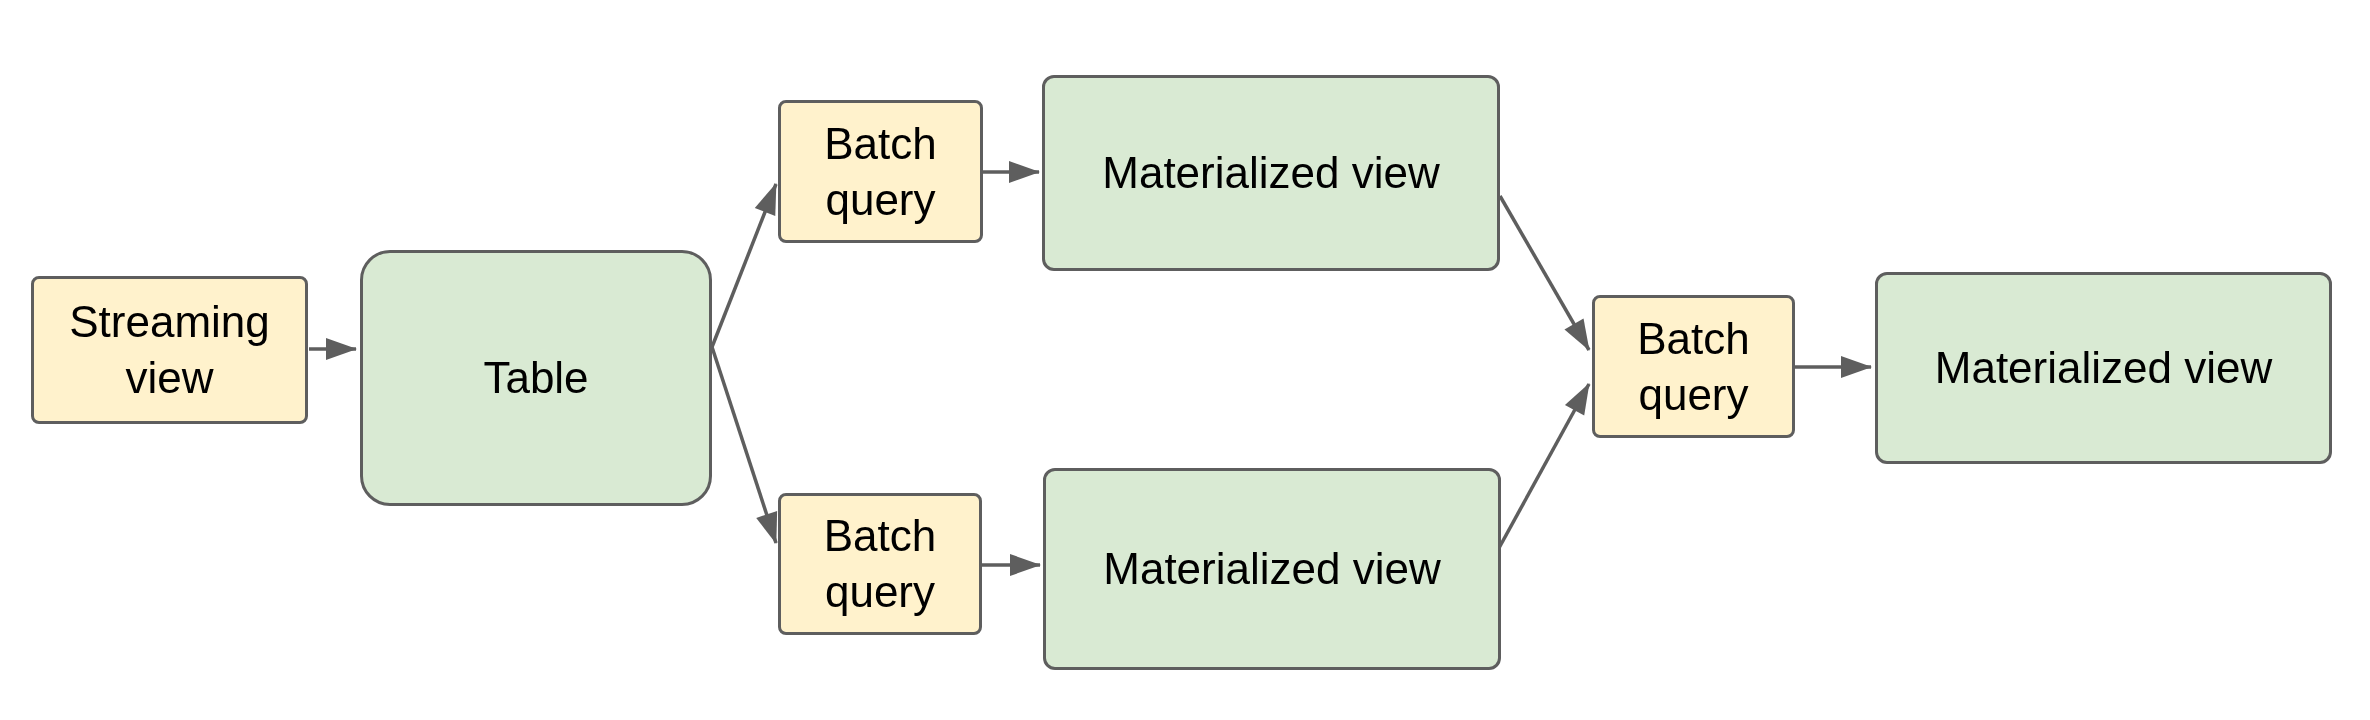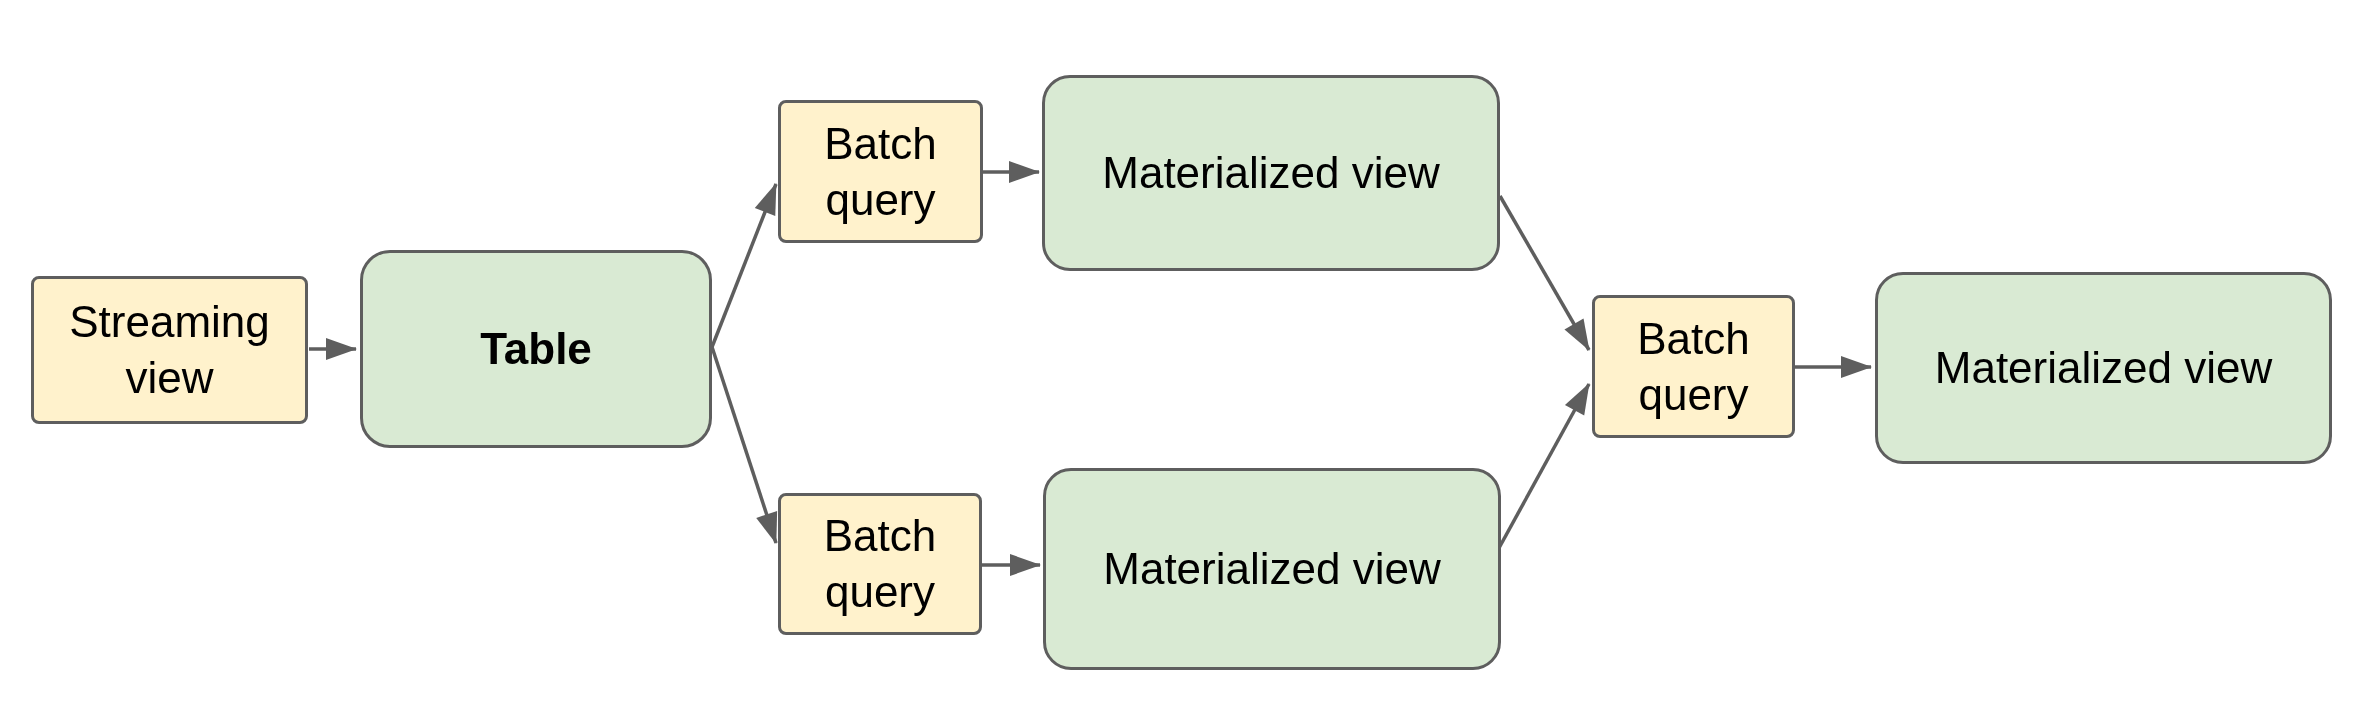--- a/index.html
+++ b/index.html
@@ -35,25 +35,25 @@
     color: var(--text, #000000);
     border: 3.5px solid var(--border, #5e5e5e);
     padding: 4px 8px;
   }
   .node.query {
     background: var(--query_fill, #fff2cc);
     border-radius: 8px;
   }
   .node.entity {
     background: var(--entity_fill, #d9ead3);
-    border-radius: 28px;
+    border-radius: 12px;
   }
   
   #node-streaming-query     { left: 31px;   top: 276px; width: 277px; height: 148px; }
-  #node-table               { left: 360px;  top: 250px; width: 352px; height: 198px; border-radius: 30px; font-weight: bold; }
+  #node-table               { left: 360px;  top: 250px; width: 352px; height: 256px; border-radius: 30px; }
   #node-batch-query-top     { left: 778px;  top: 100px; width: 205px; height: 143px; }
   #node-mv-top              { left: 1042px; top: 75px;  width: 458px; height: 196px; }
   #node-batch-query-bottom  { left: 778px;  top: 493px; width: 204px; height: 142px; }
   #node-mv-bottom           { left: 1043px; top: 468px; width: 458px; height: 202px; }
   #node-batch-query-right   { left: 1592px; top: 295px; width: 203px; height: 143px; }
   #node-mv-right            { left: 1875px; top: 272px; width: 457px; height: 192px; }
   .edge {
     stroke: var(--connector, #5e5e5e);
     stroke-width: 3.5;
     fill: none;

